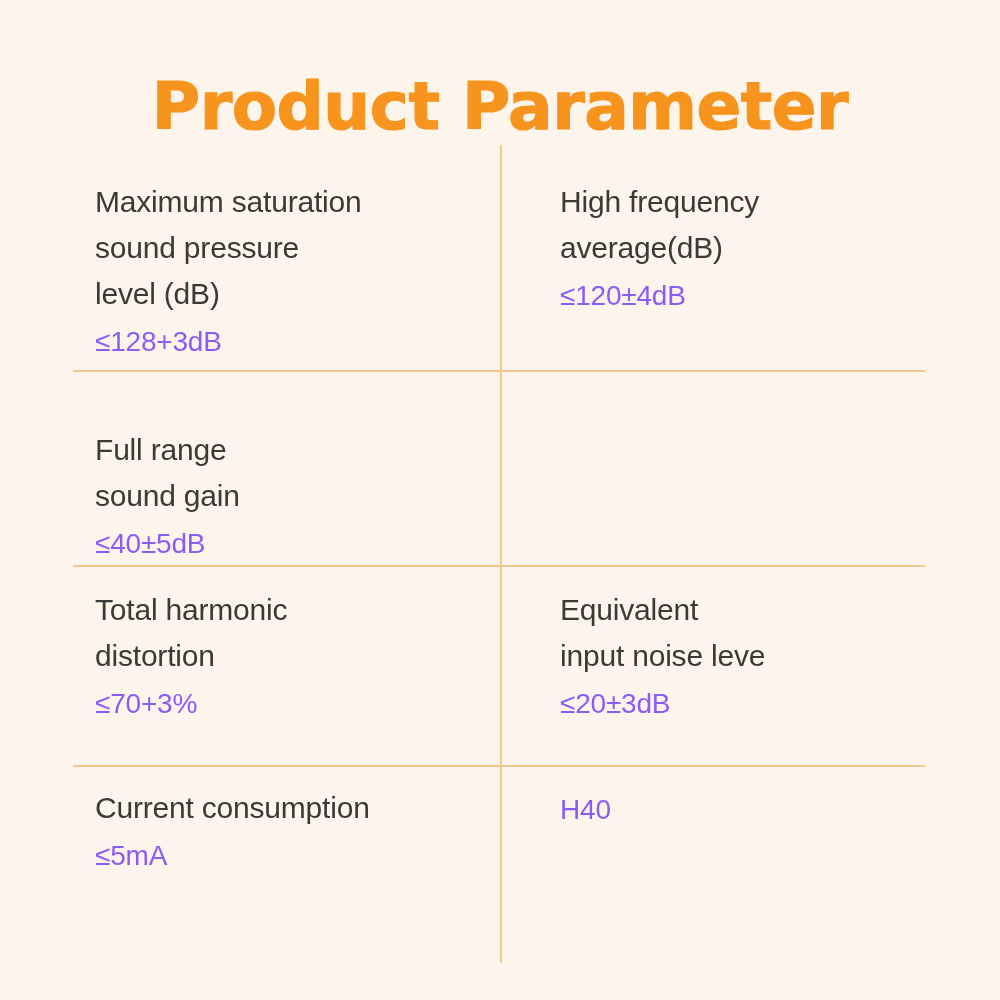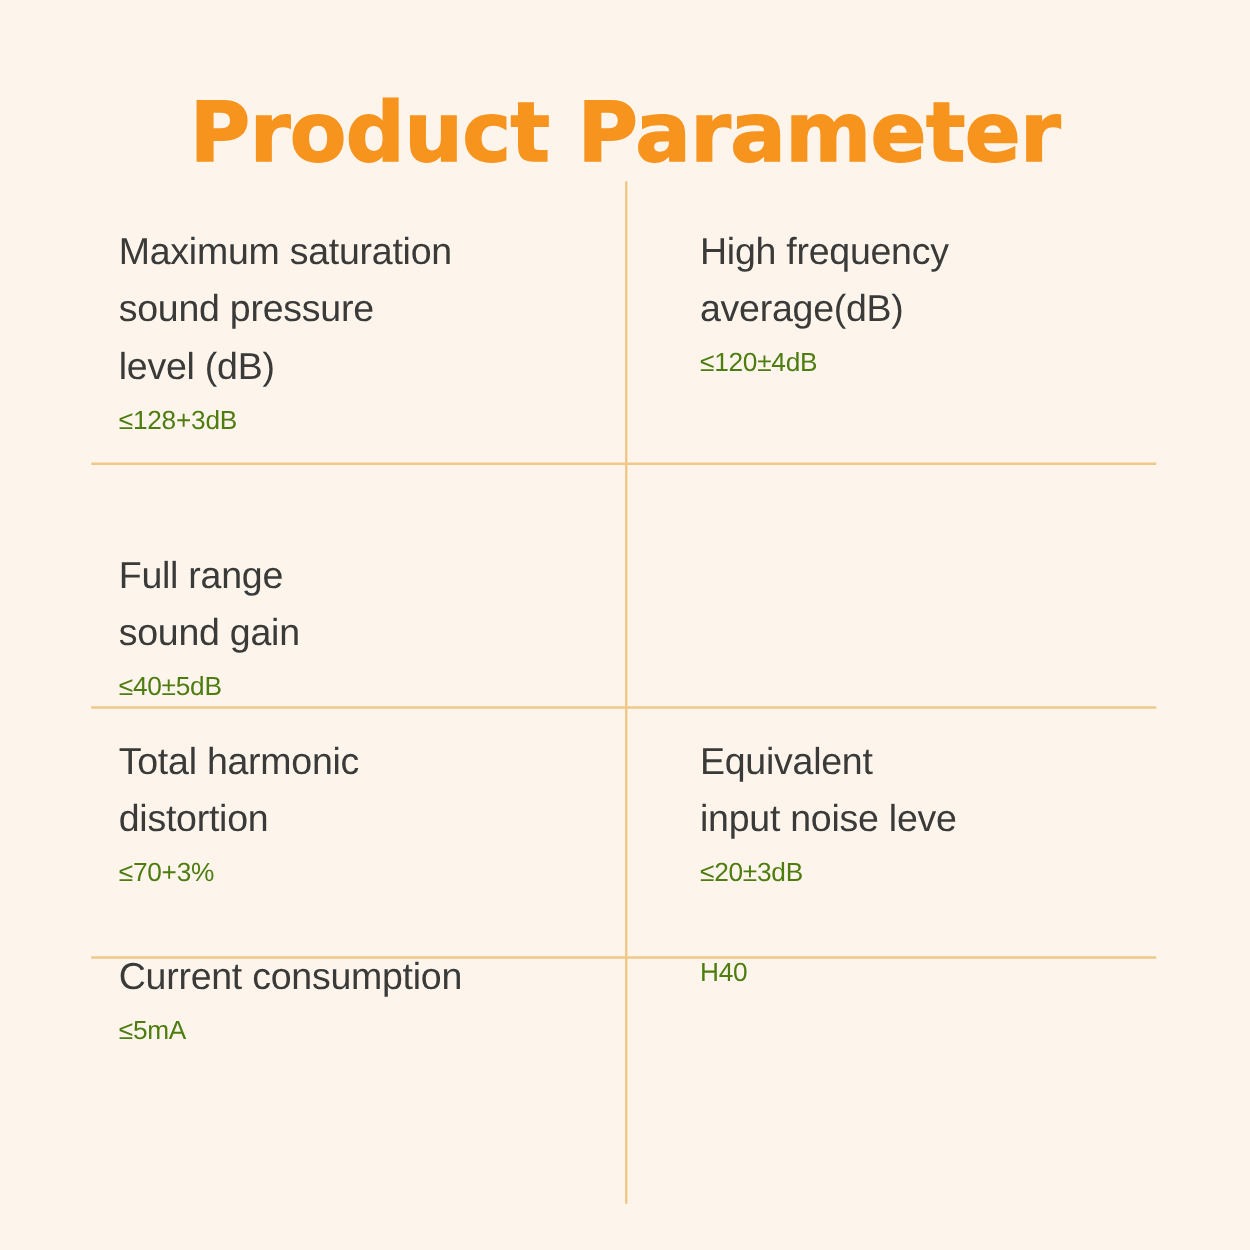--- a/index.html
+++ b/index.html
@@ -69,21 +69,21 @@
   .row {
     position: absolute;
     left: 0;
     width: 852px;
     display: flex;
   }
 
   .row-0 { top: 12px;   height: 225px; }
   .row-1 { top: 225px; height: 195px; align-items: flex-end; }
   .row-2 { top: 420px; height: 200px; }
-  .row-3 { top: 592px; height: 200px; }
+  .row-3 { top: 618px; height: 200px; }
 
   
   .h-divider {
     position: absolute;
     left: 0;
     width: 852px;
     height: 2px;
     background: #f0c98a;
   }
   .hd-1 { top: 225px; }
@@ -103,23 +103,23 @@
     font-size: 30px;
     font-weight: 400;
     color: #3a3a38;
     line-height: 1.53;
     letter-spacing: -0.2px;
     white-space: pre-line;
   }
 
   .cell-value {
     font-family: "Liberation Sans", sans-serif;
-    font-size: 21px;
+    font-size: 28px;
     font-weight: 400;
-    color: #4d7c0f;
+    color: #8b5cf6;
     line-height: 1.5;
     letter-spacing: -0.2px;
     margin-top: 4px;
     white-space: nowrap;
   }
 </style>
 </head>
 <body>
 
 <div class="title-wrap">

